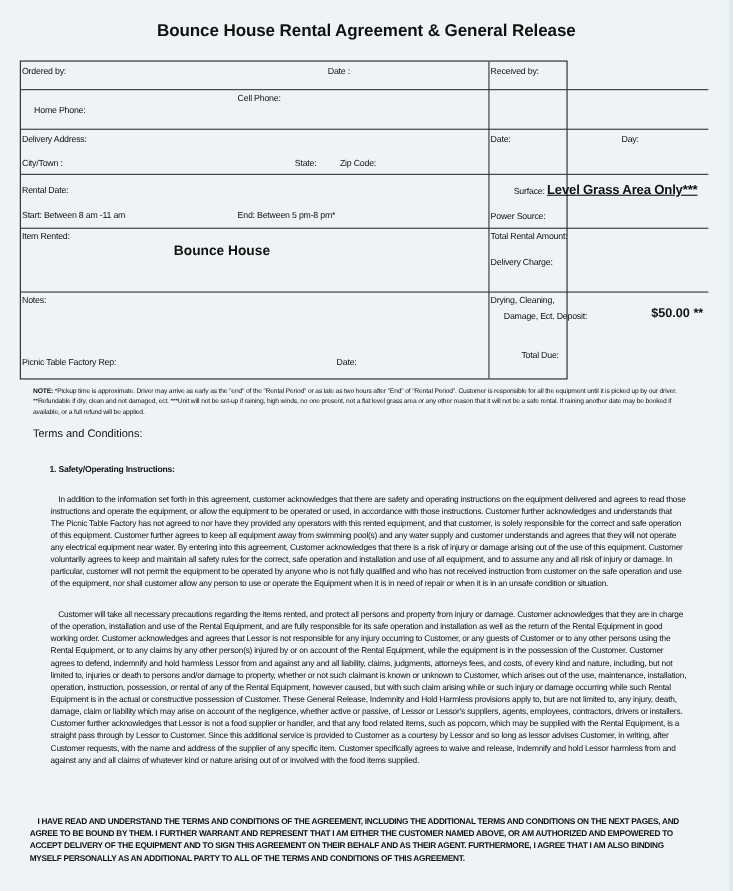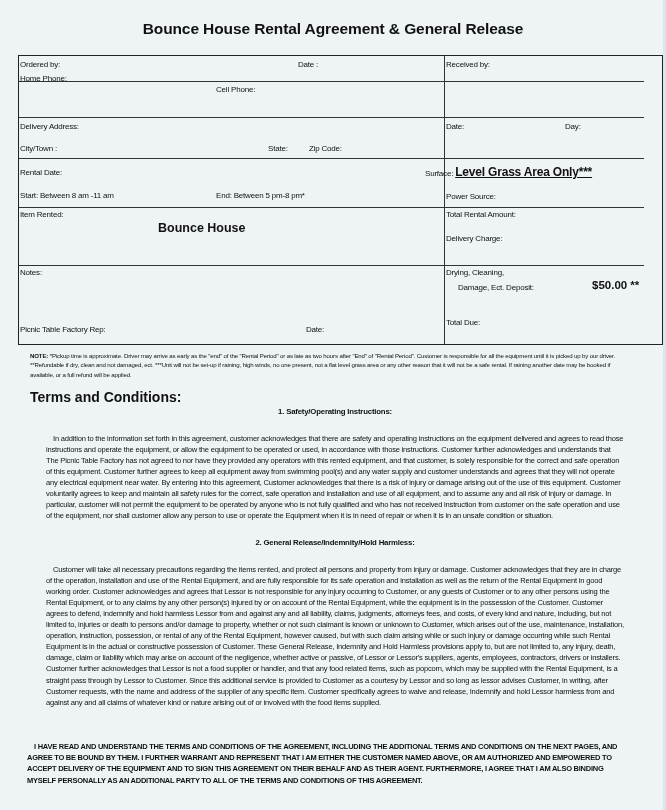--- a/index.html
+++ b/index.html
@@ -9,36 +9,36 @@
     font-family:"Liberation Sans", sans-serif;
     color:#111;
     position:relative;
   }
   .edge { position:absolute; top:0; right:0; width:3px; height:810px; background:#dfe6ea; }
   .title {
     position:absolute; top:20px; left:0; width:666px; text-align:center;
     font-size:15.5px; font-weight:bold; letter-spacing:-0.1px;
   }
   .form {
-    position:absolute; left:18px; top:55px; width:645px; height:290px;
+    position:absolute; left:18px; top:55px; width:498px; height:290px;
     border:1.5px solid #222; box-sizing:border-box;
   }
   .hline { position:absolute; height:0; border-top:1.5px solid #333; }
   .vline { position:absolute; width:0; border-left:1.5px solid #333; }
   .lbl { position:absolute; font-size:8px; white-space:nowrap; letter-spacing:-0.2px; }
   .big { position:absolute; font-size:12.5px; font-weight:bold; white-space:nowrap; }
   .surface-val { font-size:12px; font-weight:bold; text-decoration:underline; letter-spacing:-0.2px; }
   .note {
     position:absolute; left:30px; top:351px; width:600px;
     font-size:6.1px; line-height:9.4px; letter-spacing:-0.15px;
   }
   .section { position:absolute; left:30px; width:610px; font-size:7.55px; line-height:11.05px; letter-spacing:-0.2px; }
-  .section h3 { margin:0; font-size:7.8px; font-weight:bold;text-align:center; }
+  .section h3 { margin:15px; font-size:7.8px; font-weight:bold; }
   .section p { margin:16px; text-indent:7px; }
-  .tc-head { position:absolute; left:30px; top:389px; font-size:14px; font-weight:bold; }
+  .tc-head { position:absolute; left:30px; top:389px; font-size:10px; font-weight:normal; }
   .ack {
     position:absolute; left:27px; top:741px; width:600px;
     font-size:7.5px; font-weight:bold; line-height:11.2px; letter-spacing:-0.25px;
   }
   .ack p { margin:0; text-indent:7px; }
 </style>
 </head>
 <body>
 
 <div class="edge"></div>
@@ -52,64 +52,63 @@
   <div class="hline" style="left:0;width:625px;top:102px;"></div>
   <div class="hline" style="left:0;width:625px;top:151px;"></div>
   <div class="hline" style="left:0;width:625px;top:209px;"></div>
 
   <div class="vline" style="left:425px;top:0;height:288px;"></div>
 
   <div class="lbl" style="left:1px;top:4px;">Ordered by:</div>
   <div class="lbl" style="left:279px;top:4px;">Date :</div>
   <div class="lbl" style="left:427px;top:4px;">Received by:</div>
 
-  <div class="lbl" style="left:1px;top:18px;">Home Phone:</div>
+  <div class="lbl" style="left:1px;top:40px;padding-left:11px;">Home Phone:</div>
   <div class="lbl" style="left:197px;top:29px;">Cell Phone:</div>
 
   <div class="lbl" style="left:1px;top:66px;">Delivery Address:</div>
   <div class="lbl" style="left:1px;top:88px;">City/Town :</div>
   <div class="lbl" style="left:238px;top:88px;padding-left:11px;">State:</div>
   <div class="lbl" style="left:290px;top:88px;">Zip Code:</div>
   <div class="lbl" style="left:427px;top:66px;">Date:</div>
   <div class="lbl" style="left:546px;top:66px;">Day:</div>
 
   <div class="lbl" style="left:1px;top:112px;">Rental Date:</div>
   <div class="lbl" style="left:1px;top:135px;">Start: Between 8 am -11 am</div>
   <div class="lbl" style="left:197px;top:135px;">End: Between 5 pm-8 pm*</div>
-  <div class="lbl" style="left:406px;top:109px;">
+  <div class="lbl" style="left:448px;top:109px;">
     <span>Surface:</span>
     <span class="surface-val">Level Grass Area Only***</span>
   </div>
   <div class="lbl" style="left:427px;top:136px;">Power Source:</div>
 
   <div class="lbl" style="left:1px;top:154px;">Item Rented:</div>
   <div class="big" style="left:139px;top:165px;">Bounce House</div>
   <div class="lbl" style="left:427px;top:154px;">Total Rental Amount:</div>
   <div class="lbl" style="left:427px;top:178px;">Delivery Charge:</div>
 
   <div class="lbl" style="left:1px;top:212px;">Notes:</div>
   <div class="lbl" style="left:1px;top:269px;">Picnic Table Factory Rep:</div>
   <div class="lbl" style="left:287px;top:269px;">Date:</div>
   <div class="lbl" style="left:427px;top:212px;">Drying, Cleaning,</div>
   <div class="lbl" style="left:427px;top:227px;margin-left:12px;">Damage, Ect. Deposit:</div>
   <div class="big" style="left:549px;top:223px;font-size:11.5px;padding-left:24px;">$50.00 **</div>
-  <div class="lbl" style="left:427px;top:262px;">Total Due:</div>
+  <div class="lbl" style="left:427px;top:262px;padding-left:28px;">Total Due:</div>
 </div>
 
 <div class="note">
   <b>NOTE:</b><span> *Pickup time is approximate. Driver may arrive as early as the "end" of the "Rental Period" or as late as two hours after "End" of "Rental Period". Customer is responsible for all the equipment until it is picked up by our driver. **Refundable if dry, clean and not damaged, ect.    ***Unit will not be set-up if raining, high winds, no one present, not a flat level grass area or any other reason that it will not be a safe rental. If raining another date may be booked if available, or a full refund will be applied.</span>
 </div>
 
 <div class="tc-head">Terms and Conditions:</div>
 
 <div class="section" style="top:406px;">
   <h3>1. Safety/Operating Instructions:</h3>
   <p>In addition to the information set forth in this agreement, customer acknowledges that there are safety and operating instructions on the equipment delivered and agrees to read those instructions and operate the equipment, or allow the equipment to be operated or used, in accordance with those instructions. Customer further acknowledges and understands that The Picnic Table Factory has not agreed to nor have they provided any operators with this rented equipment, and that customer, is solely responsible for the correct and safe operation of this equipment. Customer further agrees to keep all equipment away from swimming pool(s) and any water supply and customer understands and agrees that they will not operate any electrical equipment near water. By entering into this agreement, Customer acknowledges that there is a risk of injury or damage arising out of the use of this equipment. Customer voluntarily agrees to keep and maintain all safety rules for the correct, safe operation and installation and use of all equipment, and to assume any and all risk of injury or damage. In particular, customer will not permit the equipment to be operated by anyone who is not fully qualified and who has not received instruction from customer on the safe operation and use of the equipment, nor shall customer allow any person to use or operate the Equipment when it is in need of repair or when it is in an unsafe condition or situation.</p>
 </div>
 
 <div class="section" style="top:537px;">
-  <h3>2. General Release/Indemnity/Hold Harmless:</h3>
   <p>Customer will take all necessary precautions regarding the items rented, and protect all persons and property from injury or damage. Customer acknowledges that they are in charge of the operation, installation and use of the Rental Equipment, and are fully responsible for its safe operation and installation as well as the return of the Rental Equipment in good working order. Customer acknowledges and agrees that Lessor is not responsible for any injury occurring to Customer, or any guests of Customer or to any other persons using the Rental Equipment, or to any claims by any other person(s) injured by or on account of the Rental Equipment, while the equipment is in the possession of the Customer. Customer agrees to defend, indemnify and hold harmless Lessor from and against any and all liability, claims, judgments, attorneys fees, and costs, of every kind and nature, including, but not limited to, injuries or death to persons and/or damage to property, whether or not such claimant is known or unknown to Customer, which arises out of the use, maintenance, installation, operation, instruction, possession, or rental of any of the Rental Equipment, however caused, but with such claim arising while or such injury or damage occurring while such Rental Equipment is in the actual or constructive possession of Customer. These General Release, Indemnity and Hold Harmless provisions apply to, but are not limited to, any injury, death, damage, claim or liability which may arise on account of the negligence, whether active or passive, of Lessor or Lessor's suppliers, agents, employees, contractors, drivers or installers. Customer further acknowledges that Lessor is not a food supplier or handler, and that any food related items, such as popcorn, which may be supplied with the Rental Equipment, is a straight pass through by Lessor to Customer. Since this additional service is provided to Customer as a courtesy by Lessor and so long as lessor advises Customer, in writing, after Customer requests, with the name and address of the supplier of any specific item. Customer specifically agrees to waive and release, Indemnify and hold Lessor harmless from and against any and all claims of whatever kind or nature arising out of or involved with the food items supplied.</p>
 </div>
 
 <div class="ack">
   <p>I HAVE READ AND UNDERSTAND THE TERMS AND CONDITIONS OF THE AGREEMENT, INCLUDING THE ADDITIONAL TERMS AND CONDITIONS ON THE NEXT PAGES, AND AGREE TO BE BOUND BY THEM. I FURTHER WARRANT AND REPRESENT THAT I AM EITHER THE CUSTOMER NAMED ABOVE, OR AM AUTHORIZED AND EMPOWERED TO ACCEPT DELIVERY OF THE EQUIPMENT AND TO SIGN THIS AGREEMENT ON THEIR BEHALF AND AS THEIR AGENT. FURTHERMORE, I AGREE THAT I AM ALSO BINDING MYSELF PERSONALLY AS AN ADDITIONAL PARTY TO ALL OF THE TERMS AND CONDITIONS OF THIS AGREEMENT.</p>
 </div>
 
 </body></html>

